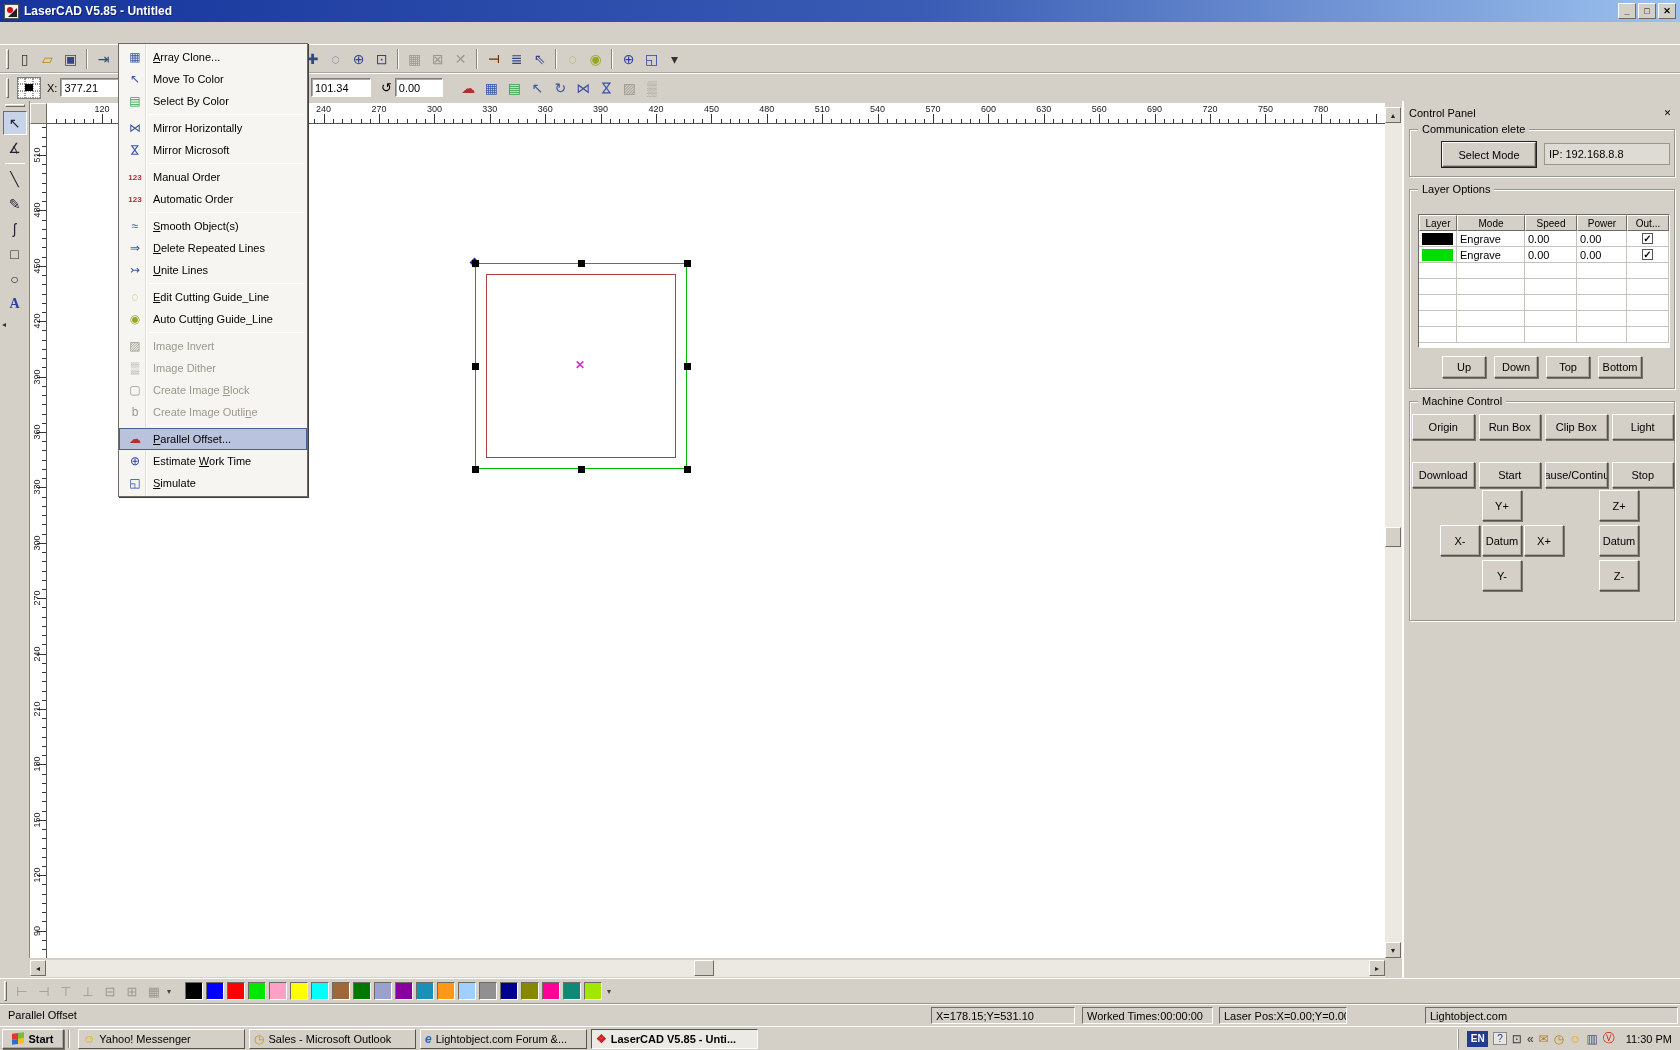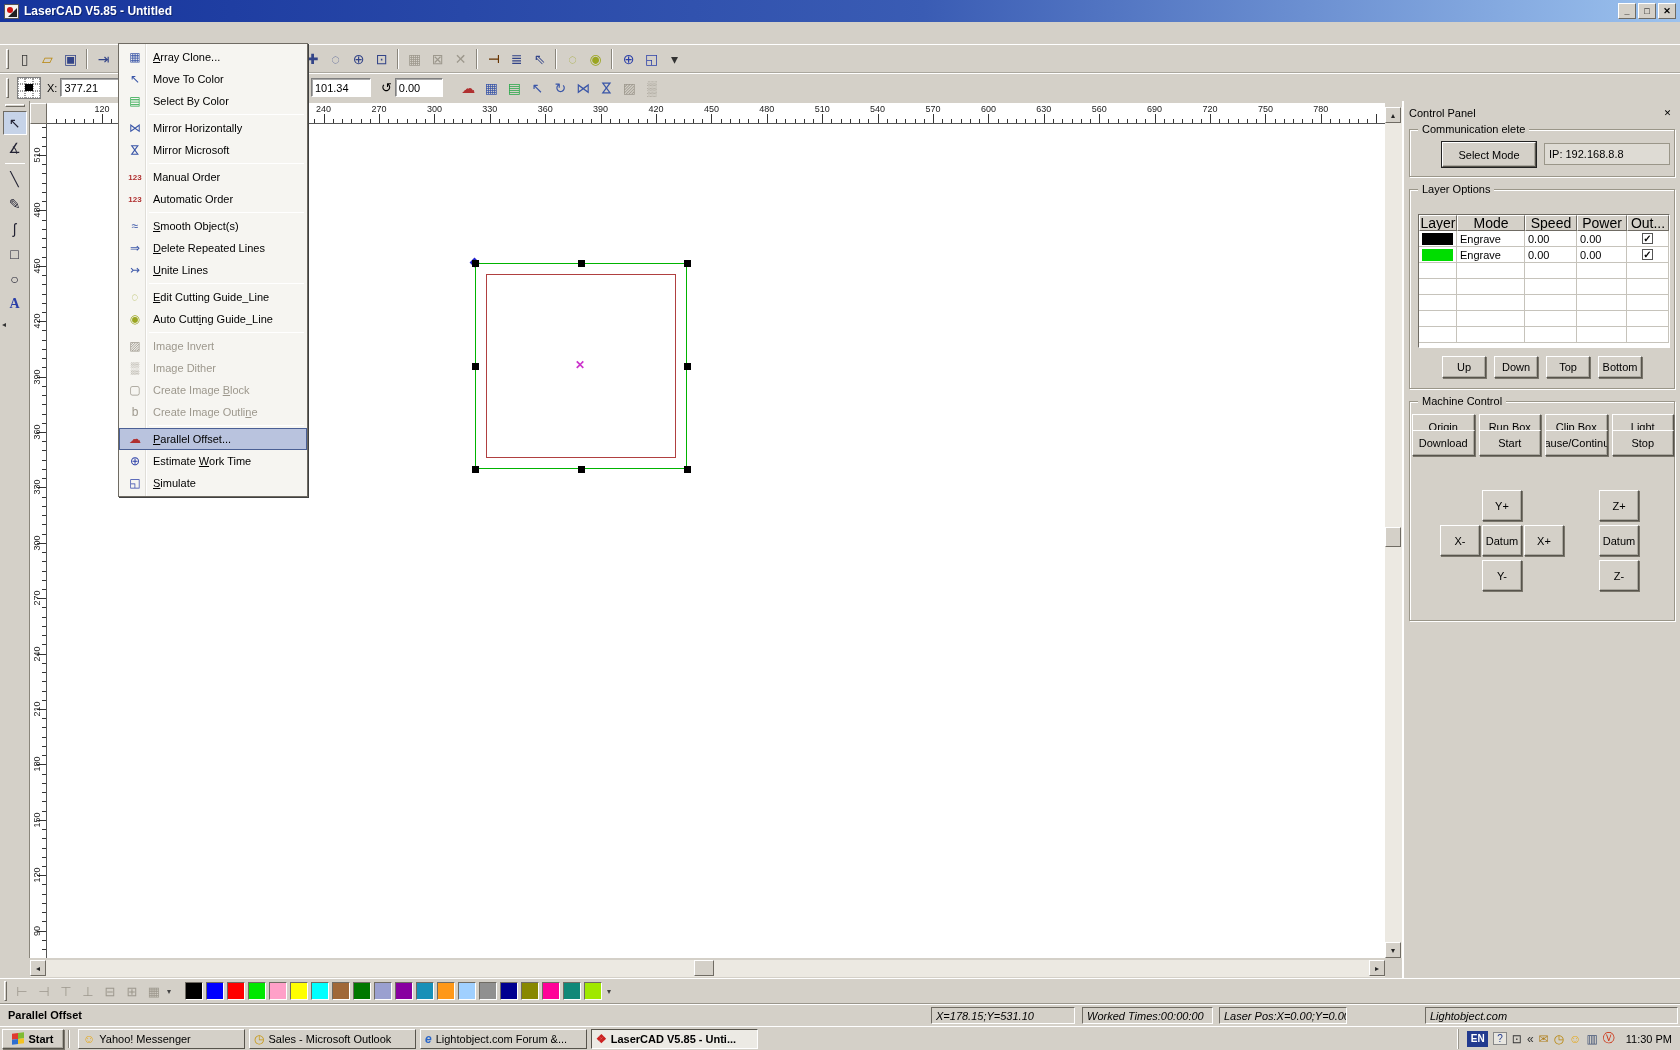--- a/index.html
+++ b/index.html
@@ -101,21 +101,21 @@
     font-family:"Liberation Sans",sans-serif; font-size:11px; }
   #btn-selectmode { position:absolute; left:32px; top:12px; width:94px; height:25px;
     outline:1px solid #222; }
   #ipbox { position:absolute; left:134px; top:13px; width:126px; height:22px;
     background:#dedbd4; border:1px solid #9a9689; display:flex; align-items:center; padding:0 4px; }
   
   #layertable { position:absolute; left:8px; top:24px; width:252px; height:134px;
     background:#fff; border:1px solid; border-color:#6f6b63 #fff #fff #6f6b63; }
   .lrow { display:flex; height:16px; }
   .lrow.head .cell { background:#d4d0c8; border:1px solid; border-color:#fff #6f6b63 #6f6b63 #fff;
-    font-size:14px; justify-content:center; }
+    font-size:10px; justify-content:center; }
   .cell { border-right:1px solid #c6c3bb; border-bottom:1px solid #c6c3bb;
     display:flex; align-items:center; padding:0 3px; overflow:hidden; white-space:nowrap; }
   .c0{width:38px;} .c1{width:68px;} .c2{width:52px;} .c3{width:50px;} .c4{width:42px; justify-content:center;}
   .swatch { width:100%; height:12px; }
   .chk { width:11px; height:11px; background:#fff; border:1px solid #555;
     font-size:10px; line-height:9px; text-align:center; font-weight:bold; }
   #orderbtns { position:absolute; left:0; top:166px; width:100%; display:flex;
     justify-content:center; gap:8px; }
   #orderbtns .btn { width:44px; height:22px; }
   .mcrow { position:absolute; left:2px; width:262px; display:flex; gap:4px; }
@@ -127,24 +127,24 @@
     display:flex; align-items:center; }
   .alignicon { width:22px; height:20px; display:flex; align-items:center; justify-content:center;
     color:#9d988d; font-size:13px; }
   .pswatch { width:18px; height:18px; margin-right:3px; border:1px solid;
     border-color:#6f6b63 #fff #fff #6f6b63; }
   #palette { display:flex; margin-left:14px; }
   .dropmark { font-size:8px; color:#444; margin-left:2px; }
   
   #statusbar { left:0; top:1003px; width:1680px; height:23px; border-top:1px solid #9a968c;
     box-shadow:inset 0 1px 0 #fff; }
-  #statushint { position:absolute; left:8px; top:5px;font-weight:bold; }
+  #statushint { position:absolute; left:8px; top:5px; }
   .scell { position:absolute; top:3px; height:17px; border:1px solid;
     border-color:#6f6b63 #fff #fff #6f6b63; display:flex; align-items:center; padding:0 4px;
-    white-space:nowrap; overflow:hidden;font-style:italic; }
+    white-space:nowrap; overflow:hidden; }
   
   #taskbar { left:0; top:1026px; width:1680px; height:24px; background:#d4d0c8;
     border-top:1px solid #fff; display:flex; align-items:center; padding:0 2px; }
   #startbtn { width:62px; height:20px; font-weight:bold; gap:4px; }
   #flag { width:12px; height:11px; display:grid; grid-template-columns:1fr 1fr;
     transform:skewY(-6deg); }
   #flag i:nth-child(1){background:#e03a2f;} #flag i:nth-child(2){background:#7fbb33;}
   #flag i:nth-child(3){background:#2f6fd0;} #flag i:nth-child(4){background:#f3c222;}
   .task { width:167px; height:20px; margin-left:4px; background:#d4d0c8;
     border:1px solid; border-color:#fff #57544c #57544c #fff;
@@ -664,21 +664,21 @@
     </div>
 
     <div id="grp-machine" class="group">
       <span class="glabel">Machine Control</span>
       <div class="mcrow" style="top:12px;">
           <div class="btn">Origin</div>
           <div class="btn">Run Box</div>
           <div class="btn">Clip Box</div>
           <div class="btn">Light</div>
         </div>
-      <div class="mcrow" style="top:28px;">
+      <div class="mcrow" style="top:60px;">
           <div class="btn">Download</div>
           <div class="btn">Start</div>
           <div class="btn">Pause/Continue</div>
           <div class="btn">Stop</div>
         </div>
       <div id="jog">
           <div class="btn" style="left: 72px; top: 0px;">Y+</div>
           <div class="btn" style="left: 30px; top: 35px;">X-</div>
           <div class="btn" style="left: 72px; top: 35px;">Datum</div>
           <div class="btn" style="left: 114px; top: 35px;">X+</div>

